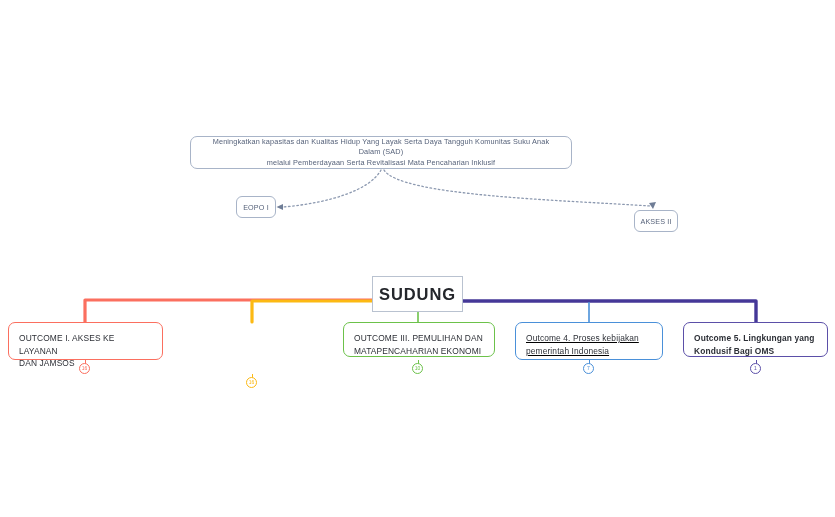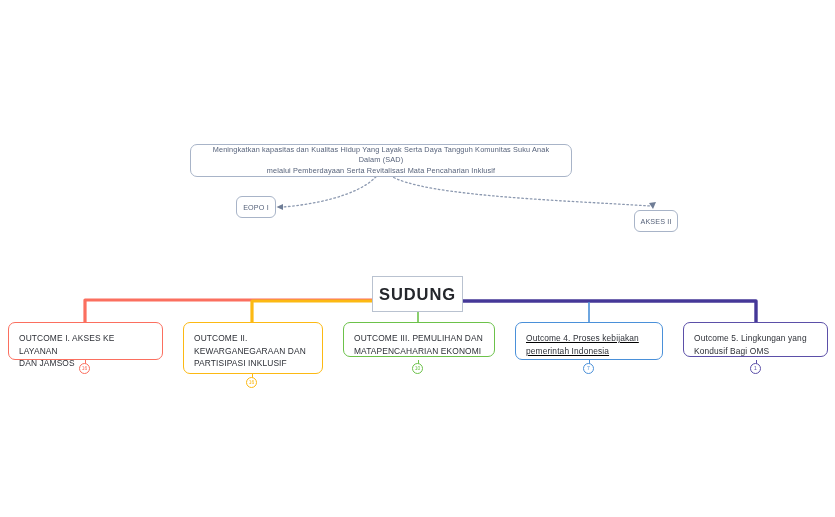--- a/index.html
+++ b/index.html
@@ -10,21 +10,21 @@
     overflow:hidden;
     position:relative;
   }
   #canvas{position:absolute;left:0;top:0;width:835px;height:517px;}
 
   
   #links{position:absolute;left:0;top:0;width:835px;height:517px;pointer-events:none;}
 
   
   .goal-box{
-    position:absolute;left:190px;top:144px;width:382px;height:33px;
+    position:absolute;left:190px;top:136px;width:382px;height:33px;
     border:1px solid #a8b4c8;border-radius:7px;background:#ffffff;
     display:flex;align-items:center;justify-content:center;
     box-sizing:border-box;padding:6px 10px;
   }
   .goal-text{
     font-size:7.3px;line-height:10.5px;color:#56627a;text-align:center;
     letter-spacing:.02em;
   }
 
   
@@ -56,21 +56,21 @@
   }
   .outcome .label{
     font-size:8.4px;line-height:12.6px;color:#2c2f36;letter-spacing:.015em;
   }
   .outcome.caps .label{font-size:8.4px;}
 
   #oc0{left:8px;  top:322px;width:155px;height:38px;}
   #oc1{left:183px;top:322px;width:140px;height:52px;}
   #oc2{left:343px;top:322px;width:152px;height:28px;}
   #oc3{left:515px;top:322px;width:148px;height:38px;text-decoration:underline;}
-  #oc4{left:683px;top:322px;width:145px;height:24px;}
+  #oc4{left:683px;top:322px;width:145px;height:24px;font-weight:bold;}
 
   
   .badge{
     position:absolute;width:11px;height:11px;border-radius:50%;
     border-width:1px;border-style:solid;background:#ffffff;
     display:flex;align-items:center;justify-content:center;
     font-size:5px;line-height:1;box-sizing:border-box;
   }
   .badge-stem{position:absolute;width:1.2px;height:4px;}
 </style>
@@ -123,27 +123,20 @@
     <span>SUDUNG</span>
   </div>
 
   <div class="outcome caps" id="oc0" style="border-color:#fb6f5f">
     <div class="label">
       <div>OUTCOME I. AKSES KE LAYANAN</div>
       <div>DAN JAMSOS</div>
     </div>
   </div>
 
-  <div class="outcome caps" id="oc1" style="border-color:#fcb913">
-    <div class="label">
-      <div>OUTCOME II.</div>
-      <div>KEWARGANEGARAAN DAN</div>
-      <div>PARTISIPASI INKLUSIF</div>
-    </div>
-  </div>
 
   <div class="outcome caps" id="oc2" style="border-color:#6cc24a">
     <div class="label">
       <div>OUTCOME III. PEMULIHAN DAN</div>
       <div>MATAPENCAHARIAN EKONOMI</div>
     </div>
   </div>
 
   <div class="outcome" id="oc3" style="border-color:#4a90d9">
     <div class="label">

